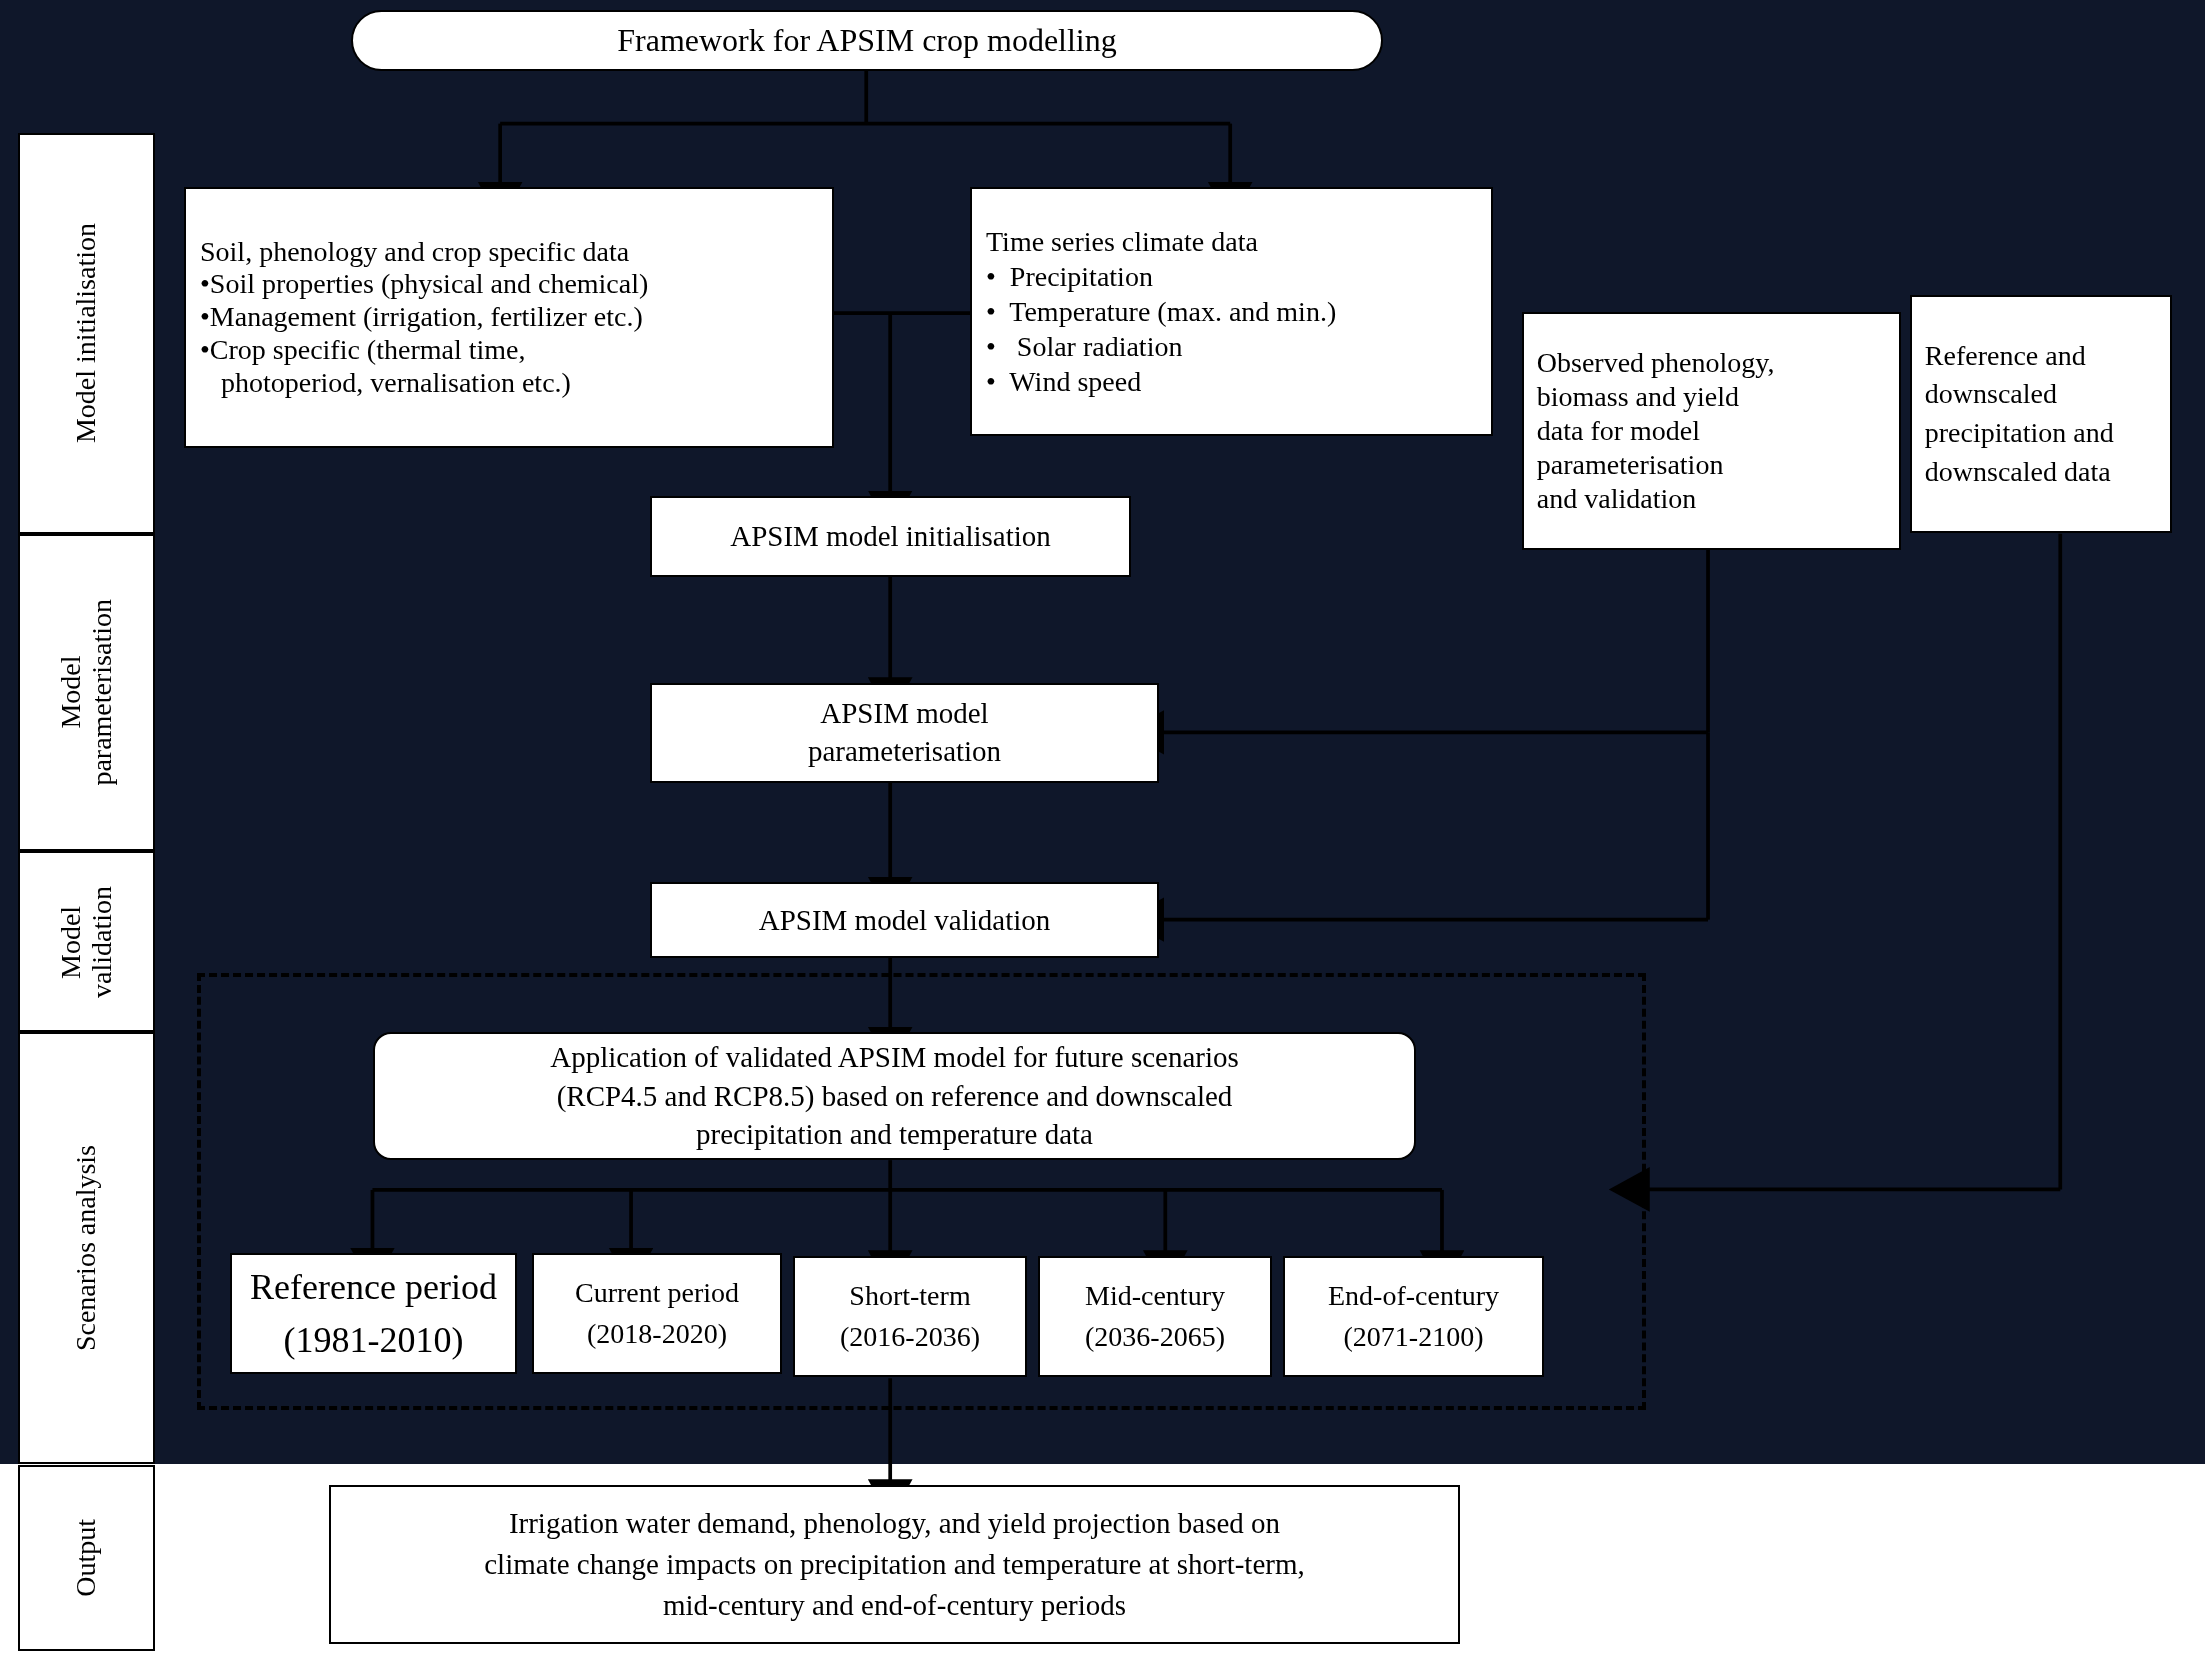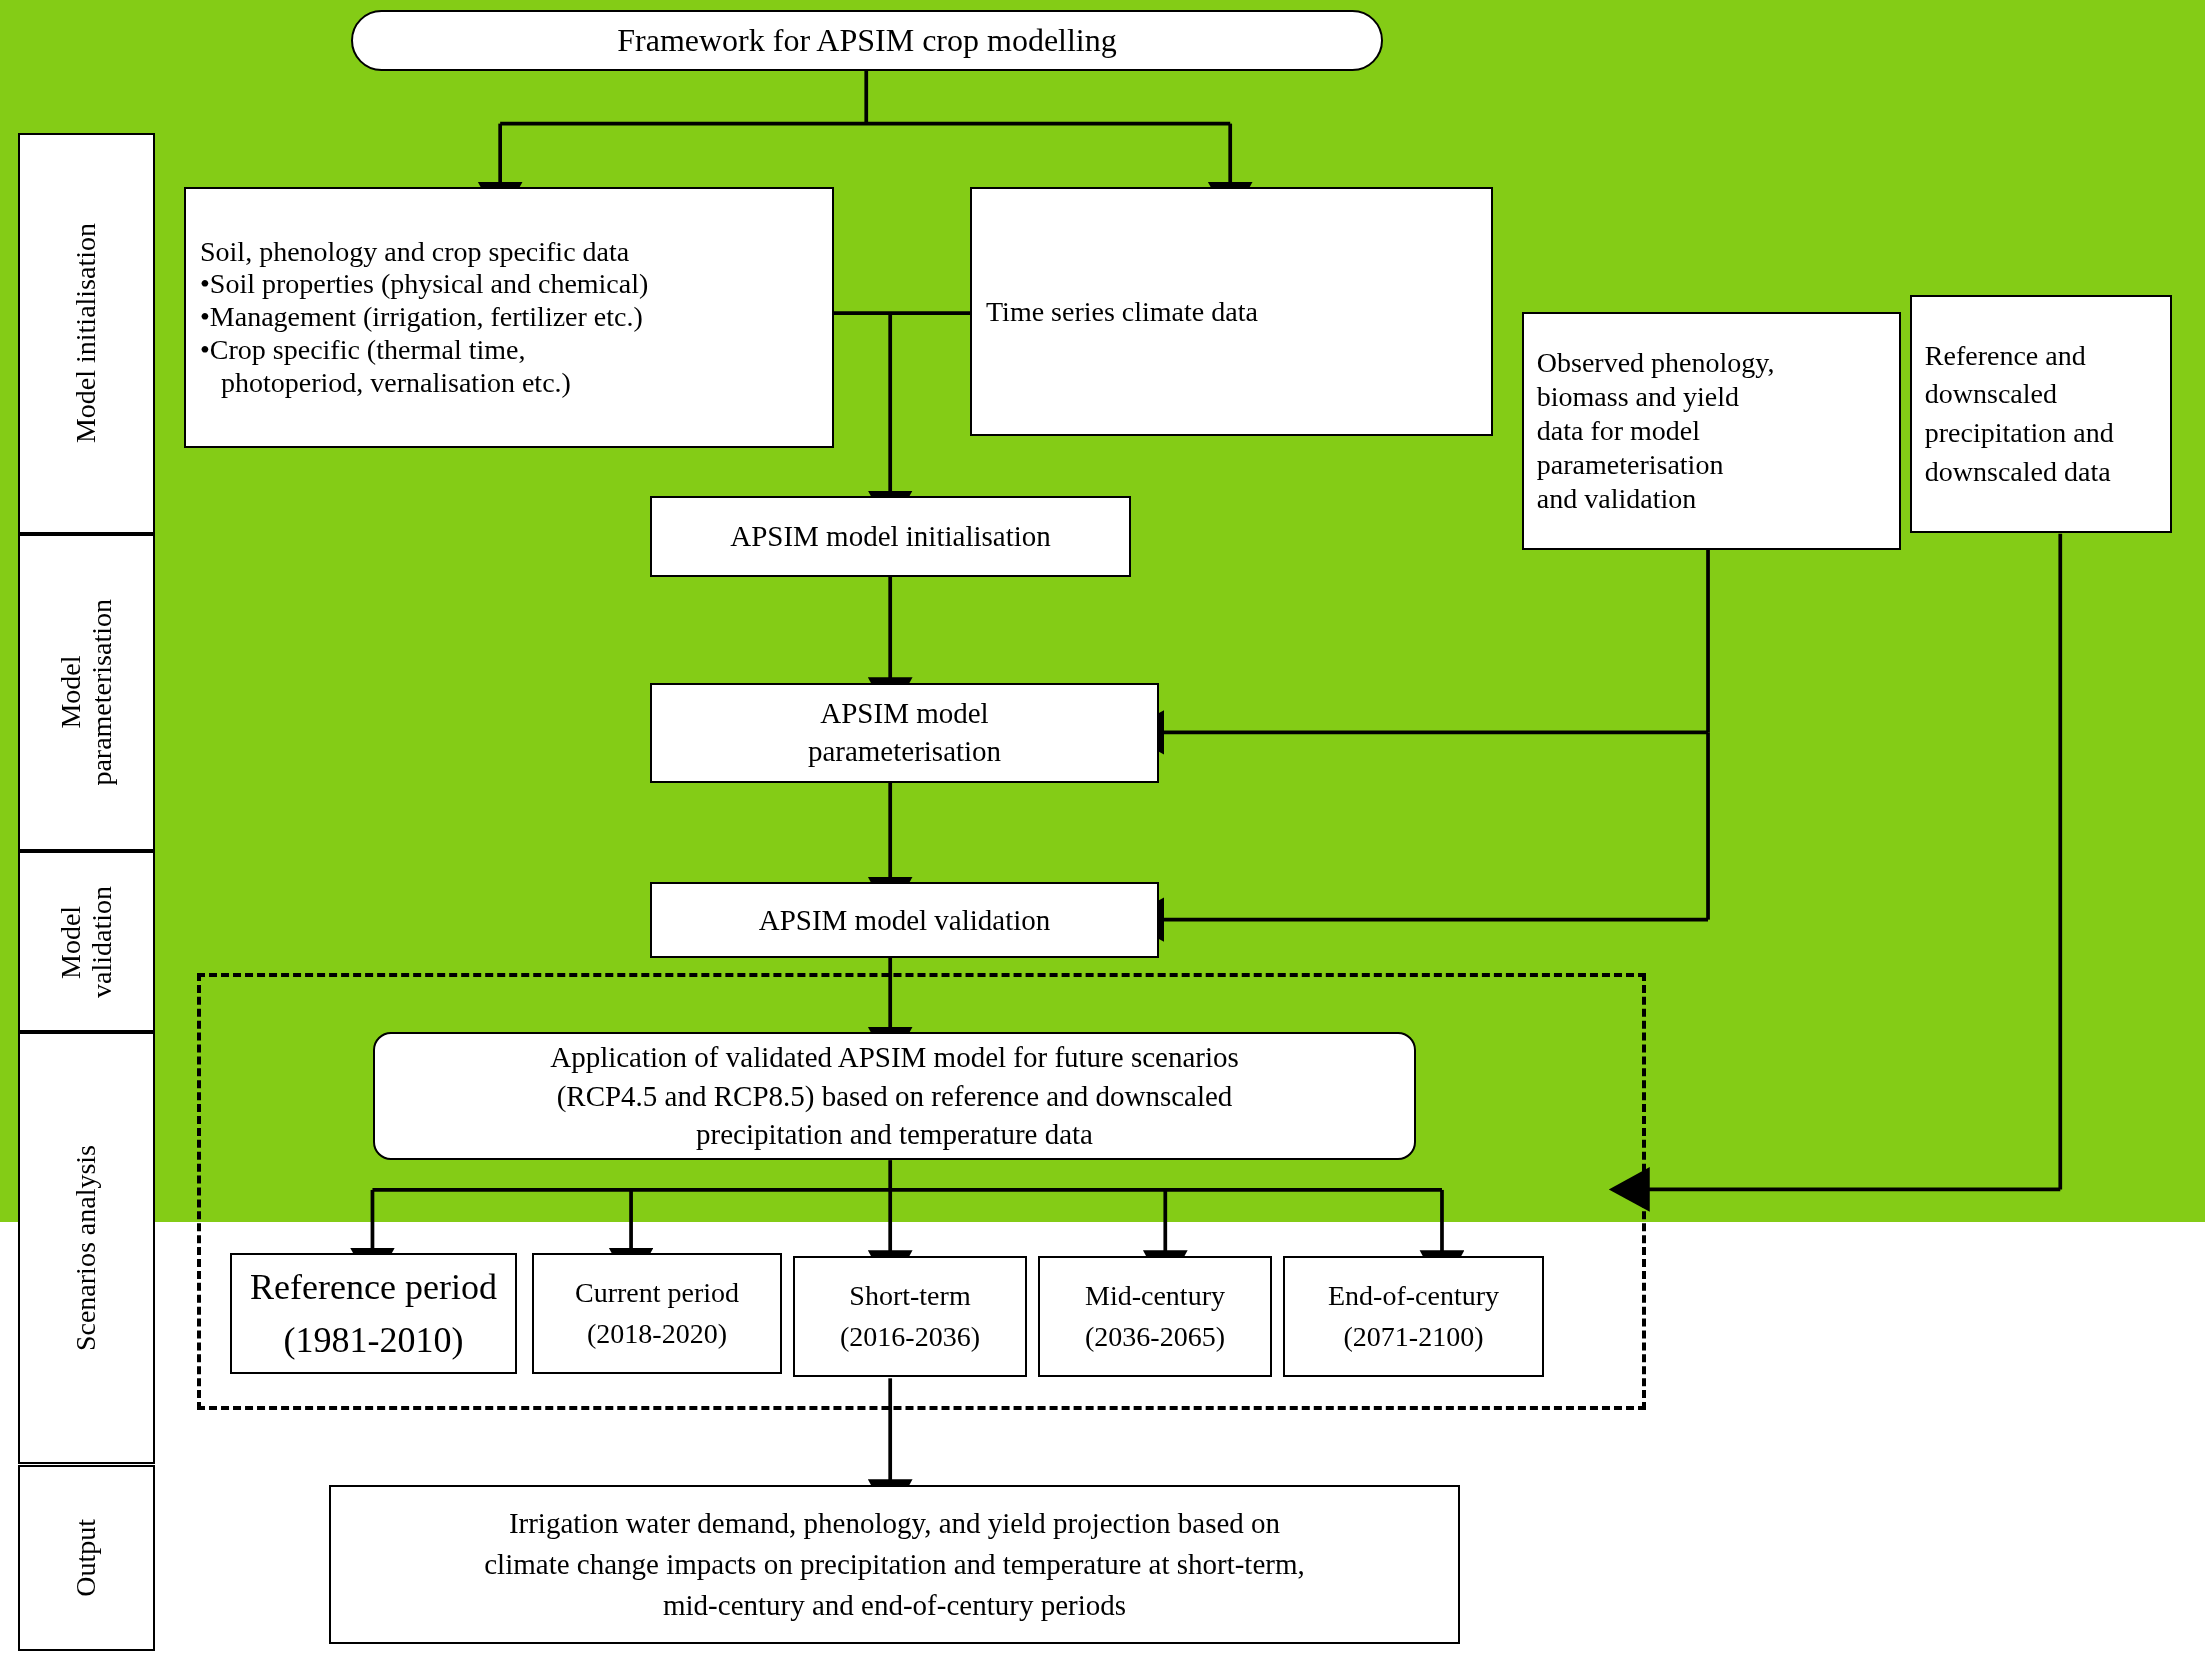--- a/index.html
+++ b/index.html
@@ -1,18 +1,18 @@
 <!DOCTYPE html>
 <html style="font-size:8.5px"><head>
 <meta charset="utf-8">
 <style>
   html,body{margin:0;padding:0;background:#ffffff;}
   body{width:2205px;height:1669px;overflow:hidden;
        font-family:"Liberation Serif","DejaVu Serif",serif;color:#000;}
-  #stage{position:relative;width:2205px;height:1222px;background:#84cc16;}
+  #stage{position:relative;width:2205px;height:1464px;background:#0f172a;}
   svg#wires{position:absolute;left:0;top:0;width:2205px;height:1669px;}
   .node{position:absolute;box-sizing:border-box;background:#fff;
         border:2.7px solid #000;display:flex;flex-direction:column;
         justify-content:center;}
   .node.center{align-items:center;text-align:center;}
   .node.left{align-items:flex-start;text-align:left;}
   .node .ln{display:block;white-space:pre;}
   .stadium{position:absolute;box-sizing:border-box;background:#fff;
            border:2.7px solid #000;border-radius:32px;
            display:flex;align-items:center;justify-content:center;text-align:center;}
@@ -99,20 +99,26 @@
     <ul class="bullets">
       <li>•Soil properties (physical and chemical)</li>
       <li>•Management (irrigation, fertilizer etc.)</li>
       <li>•Crop specific (thermal time,</li>
       <li>   photoperiod, vernalisation etc.)</li>
     </ul>
   </div>
 
   <div class="node left" style="left:970px;top:187px;width:523px;height:249px;font-size:28px;line-height:1.25;padding:11.7px 14px;">
     <span class="ln">Time series climate data</span>
+    <ul class="bullets">
+      <li>•  Precipitation</li>
+      <li>•  Temperature (max. and min.)</li>
+      <li>•   Solar radiation</li>
+      <li>•  Wind speed</li>
+    </ul>
   </div>
 
   <div class="node left" style="left:1522px;top:295px;width:379px;height:238px;font-size:28px;line-height:1.22;padding:7.5px 12.8px;margin-top:17px;">
     <span class="ln">Observed phenology,</span>
     <span class="ln">biomass and yield</span>
     <span class="ln">data for model</span>
     <span class="ln">parameterisation</span>
     <span class="ln">and validation</span>
   </div>
 

